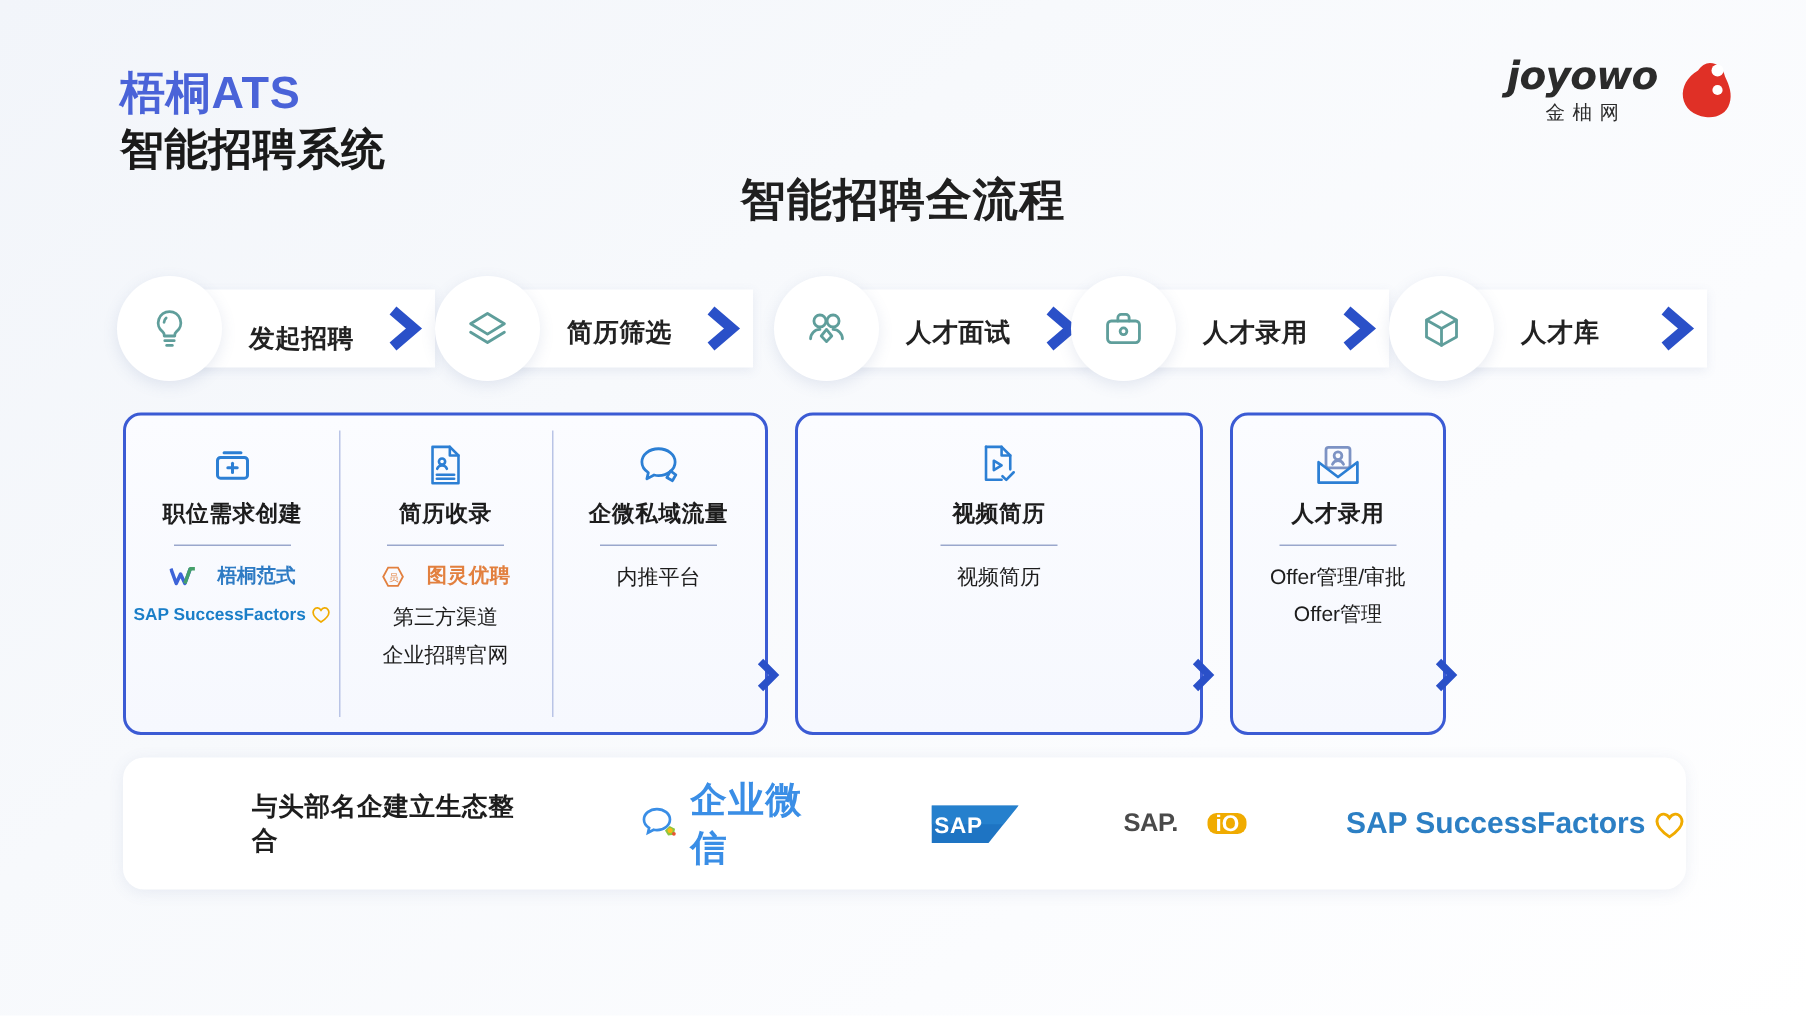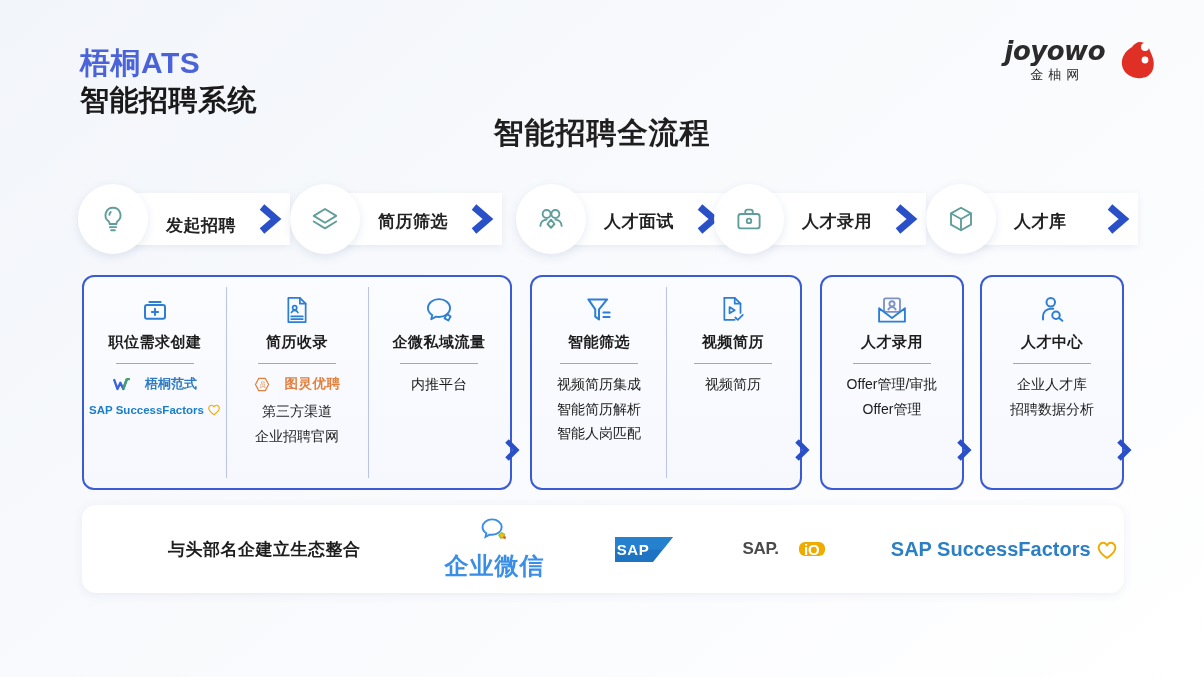--- a/index.html
+++ b/index.html
@@ -100,21 +100,21 @@
   .partners {
     position: absolute; left: 82px; top: 505px; width: 1042px; height: 88px;
     background: #fff; border-radius: 14px;
     box-shadow: 0 2px 10px rgba(90,110,160,0.10);
     display: flex; align-items: center;
   }
   .partner-lead {
     font-size: 17px; font-weight: bold; color: #1d1d1d;
     letter-spacing: 0.5px; margin-left: 86px;
   }
-  .wecom { display: flex; align-items: center; gap: 6px; margin-left: 84px; flex-direction: column; }
+  .wecom { display: flex; align-items: center; gap: 6px; margin-left: 84px; }
   .wecom-cn { font-size: 24px; font-weight: bold; color: #3a8ee6; letter-spacing: 1px; }
   .sap-box {
     margin-left: 70px; width: 62px; height: 31px; position: relative;
   }
   .sap-io { margin-left: 66px; display: flex; align-items: center; gap: 20px; }
   .sap-io-word { font-size: 17px; font-weight: bold; color: #4a4a4a; letter-spacing: -0.3px; }
   .sap-io-badge {
     width: 26px; height: 14px; border-radius: 6px; background: #f0ab00;
     color: #fff; font-size: 15px; font-weight: bold;
     display: flex; align-items: center; justify-content: center;
@@ -302,36 +302,20 @@
         <div class="col-item">内推平台</div>
       </div>
     </div>
 
     <svg class="card-chev" style="left:418px;" width="22" height="26" viewBox="0 0 22 26">
       <path d="M5 4 L14 13 L5 22" stroke="#2a50c8" stroke-width="5" fill="none"></path>
     </svg>
   </div>
 
   <div class="card" style="left:530px; width:272px;">
-    <div class="col">
-      <div class="col-icon">
-        <svg width="28" height="30" viewBox="0 0 22 24" fill="none" stroke="#2c7fd4" stroke-width="1.6" stroke-linecap="round" stroke-linejoin="round">
-          <path d="M2.5 3.5h15L11 11.5v8l-3-2.2v-5.8Z"></path>
-          <path d="M14.5 14h5"></path>
-            <path d="M14.5 17.5h5"></path>
-        </svg>
-      </div>
-      <div class="col-title">智能筛选</div>
-      <div class="col-rule"></div>
-      <div class="col-items">
-        <div class="col-item">视频简历集成</div>
-        <div class="col-item">智能简历解析</div>
-        <div class="col-item">智能人岗匹配</div>
-      </div>
-    </div>
 
     <div class="col">
       <div class="col-icon">
         <svg width="28" height="30" viewBox="0 0 22 26" fill="none" stroke="#2c7fd4" stroke-width="1.5" stroke-linecap="round" stroke-linejoin="round">
           <path d="M3.5 2.5h9L17.5 7.5v8"></path>
           <path d="M3.5 2.5v19h9"></path>
           <path d="M12.5 2.5v5h5"></path>
           <path d="M8 10.5 L12.5 13.2 L8 15.9 Z"></path>
           <path d="M13 19.5 L15.2 21.6 L19.5 17.2"></path>
         </svg>
@@ -363,41 +347,20 @@
       <div class="col-items">
         <div class="col-item">Offer管理/审批</div>
         <div class="col-item">Offer管理</div>
       </div>
     </div>
     <svg class="card-chev" style="left:132px;" width="22" height="26" viewBox="0 0 22 26">
       <path d="M5 4 L14 13 L5 22" stroke="#2a50c8" stroke-width="5" fill="none"></path>
     </svg>
   </div>
 
-  <div class="card" style="left:980px; width:144px;">
-    <div class="col">
-      <div class="col-icon">
-        <svg width="28" height="30" viewBox="0 0 22 24" fill="none" stroke="#2c7fd4" stroke-width="1.6" stroke-linecap="round" stroke-linejoin="round">
-          <circle cx="10" cy="5.8" r="3.4"></circle>
-          <path d="M3.8 19.5v-2.4a6.2 6.2 0 0 1 6.2-6.2h2"></path>
-          <circle cx="14.2" cy="16.2" r="3"></circle>
-          <path d="M16.6 18.4 L19.3 20.6"></path>
-        </svg>
-      </div>
-      <div class="col-title">人才中心</div>
-      <div class="col-rule"></div>
-      <div class="col-items">
-        <div class="col-item">企业人才库</div>
-        <div class="col-item">招聘数据分析</div>
-      </div>
-    </div>
-    <svg class="card-chev" style="left:132px;" width="22" height="26" viewBox="0 0 22 26">
-      <path d="M5 4 L14 13 L5 22" stroke="#2a50c8" stroke-width="5" fill="none"></path>
-    </svg>
-  </div>
 </div>
 
 <div class="partners">
   <div class="partner-lead">与头部名企建立生态整合</div>
 
   <div class="wecom">
     <svg width="30" height="28" viewBox="0 0 26 24">
       <path d="M10.5 2.8c-4.6 0-8.3 3-8.3 6.7 0 2.2 1.3 4.1 3.3 5.3l-.7 3.1 3.6-1.9c.7.2 1.4.2 2.1.2 4.6 0 8.3-3 8.3-6.7s-3.7-6.7-8.3-6.7Z" fill="none" stroke="#3a8ee6" stroke-width="1.7"></path>
       <path d="M18.6 13.6 L22 15.4 L21.4 19.2 L17.6 19.6 L15.6 16.4 Z" fill="#8dc63f"></path>
       <circle cx="18.9" cy="16.5" r="1.6" fill="#fdb913"></circle>

